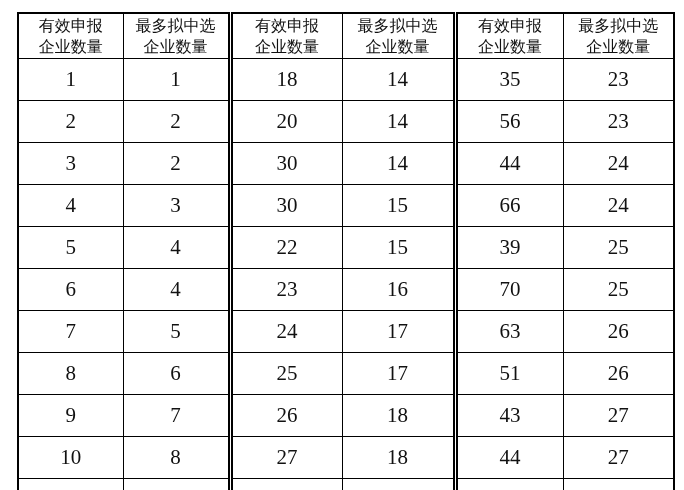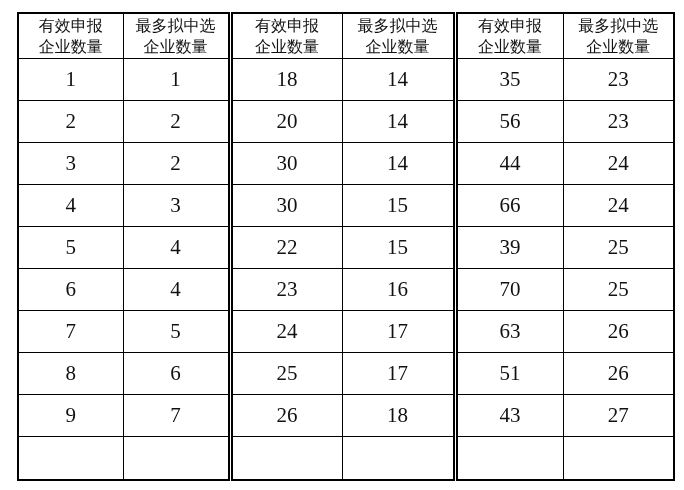--- a/index.html
+++ b/index.html
@@ -155,20 +155,28 @@
           <td>26</td>
         </tr>
         <tr>
           <td>9</td>
           <td>7</td>
           <td class="grp">26</td>
           <td>18</td>
           <td class="grp">43</td>
           <td>27</td>
         </tr>
+        <tr>
+          <td>10</td>
+          <td>8</td>
+          <td class="grp">27</td>
+          <td>18</td>
+          <td class="grp">44</td>
+          <td>27</td>
+        </tr>
         <tr class="partial">
           <td></td>
           <td></td>
           <td class="grp"></td>
           <td></td>
           <td class="grp"></td>
           <td></td>
         </tr>
       </tbody>
   </table>

